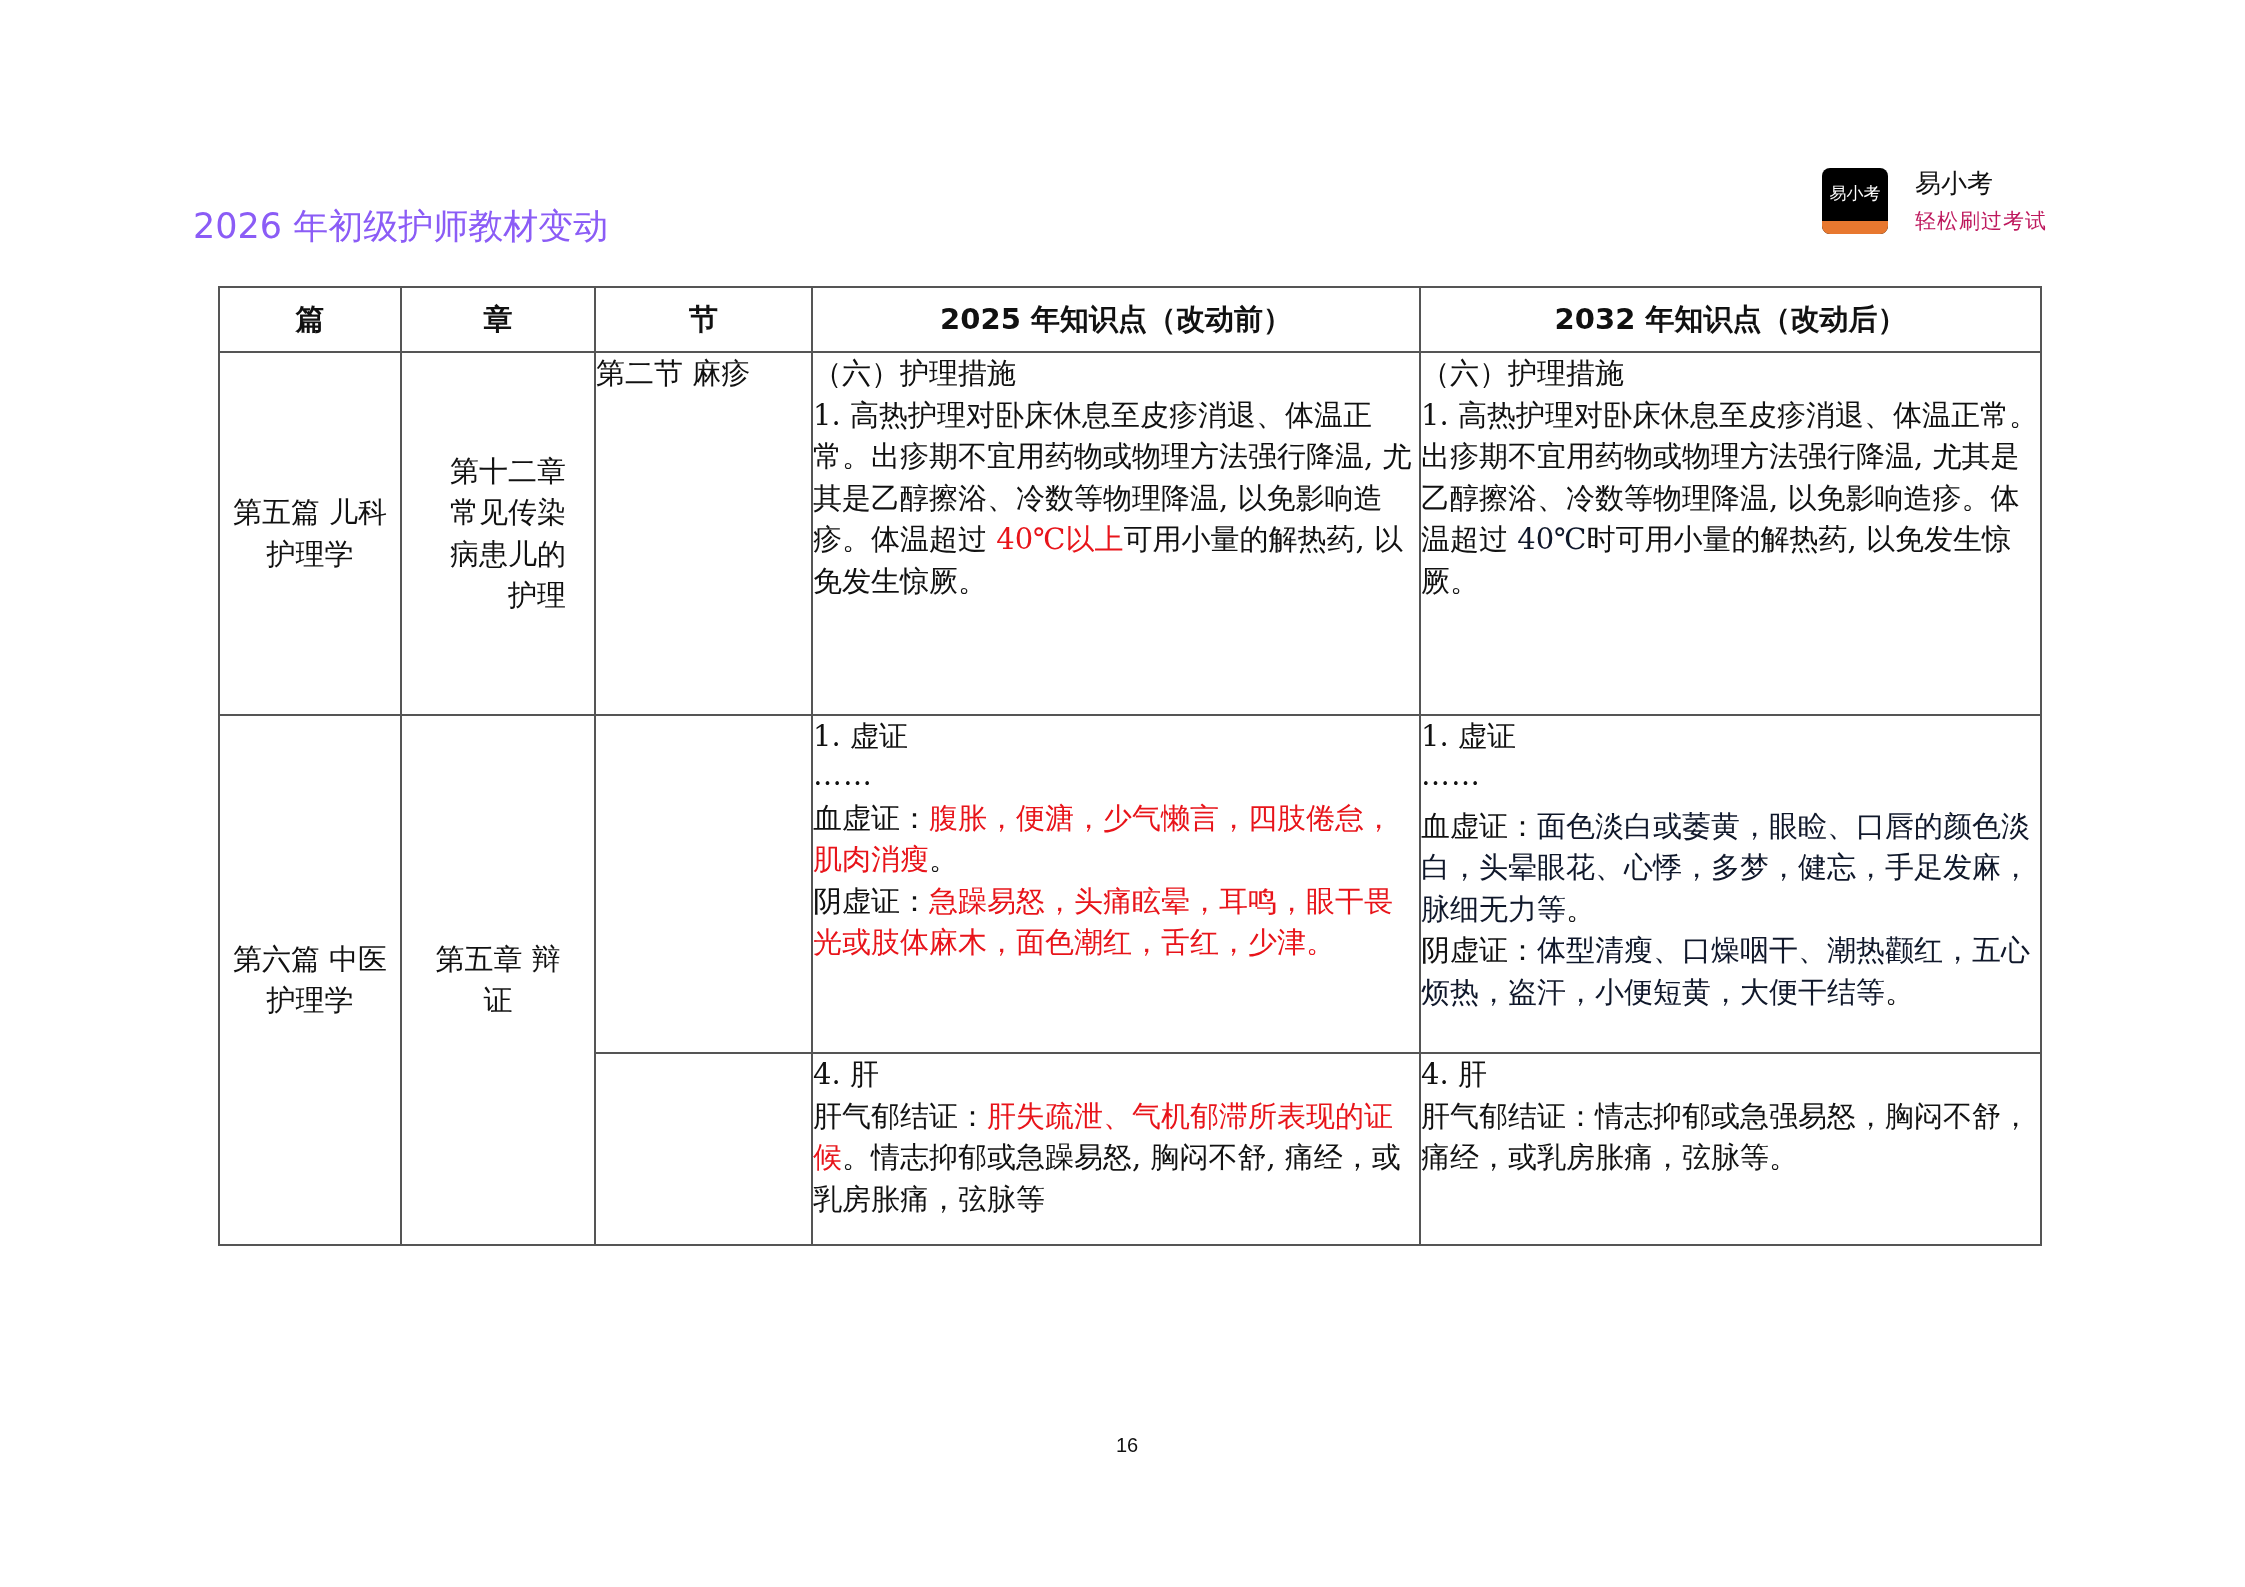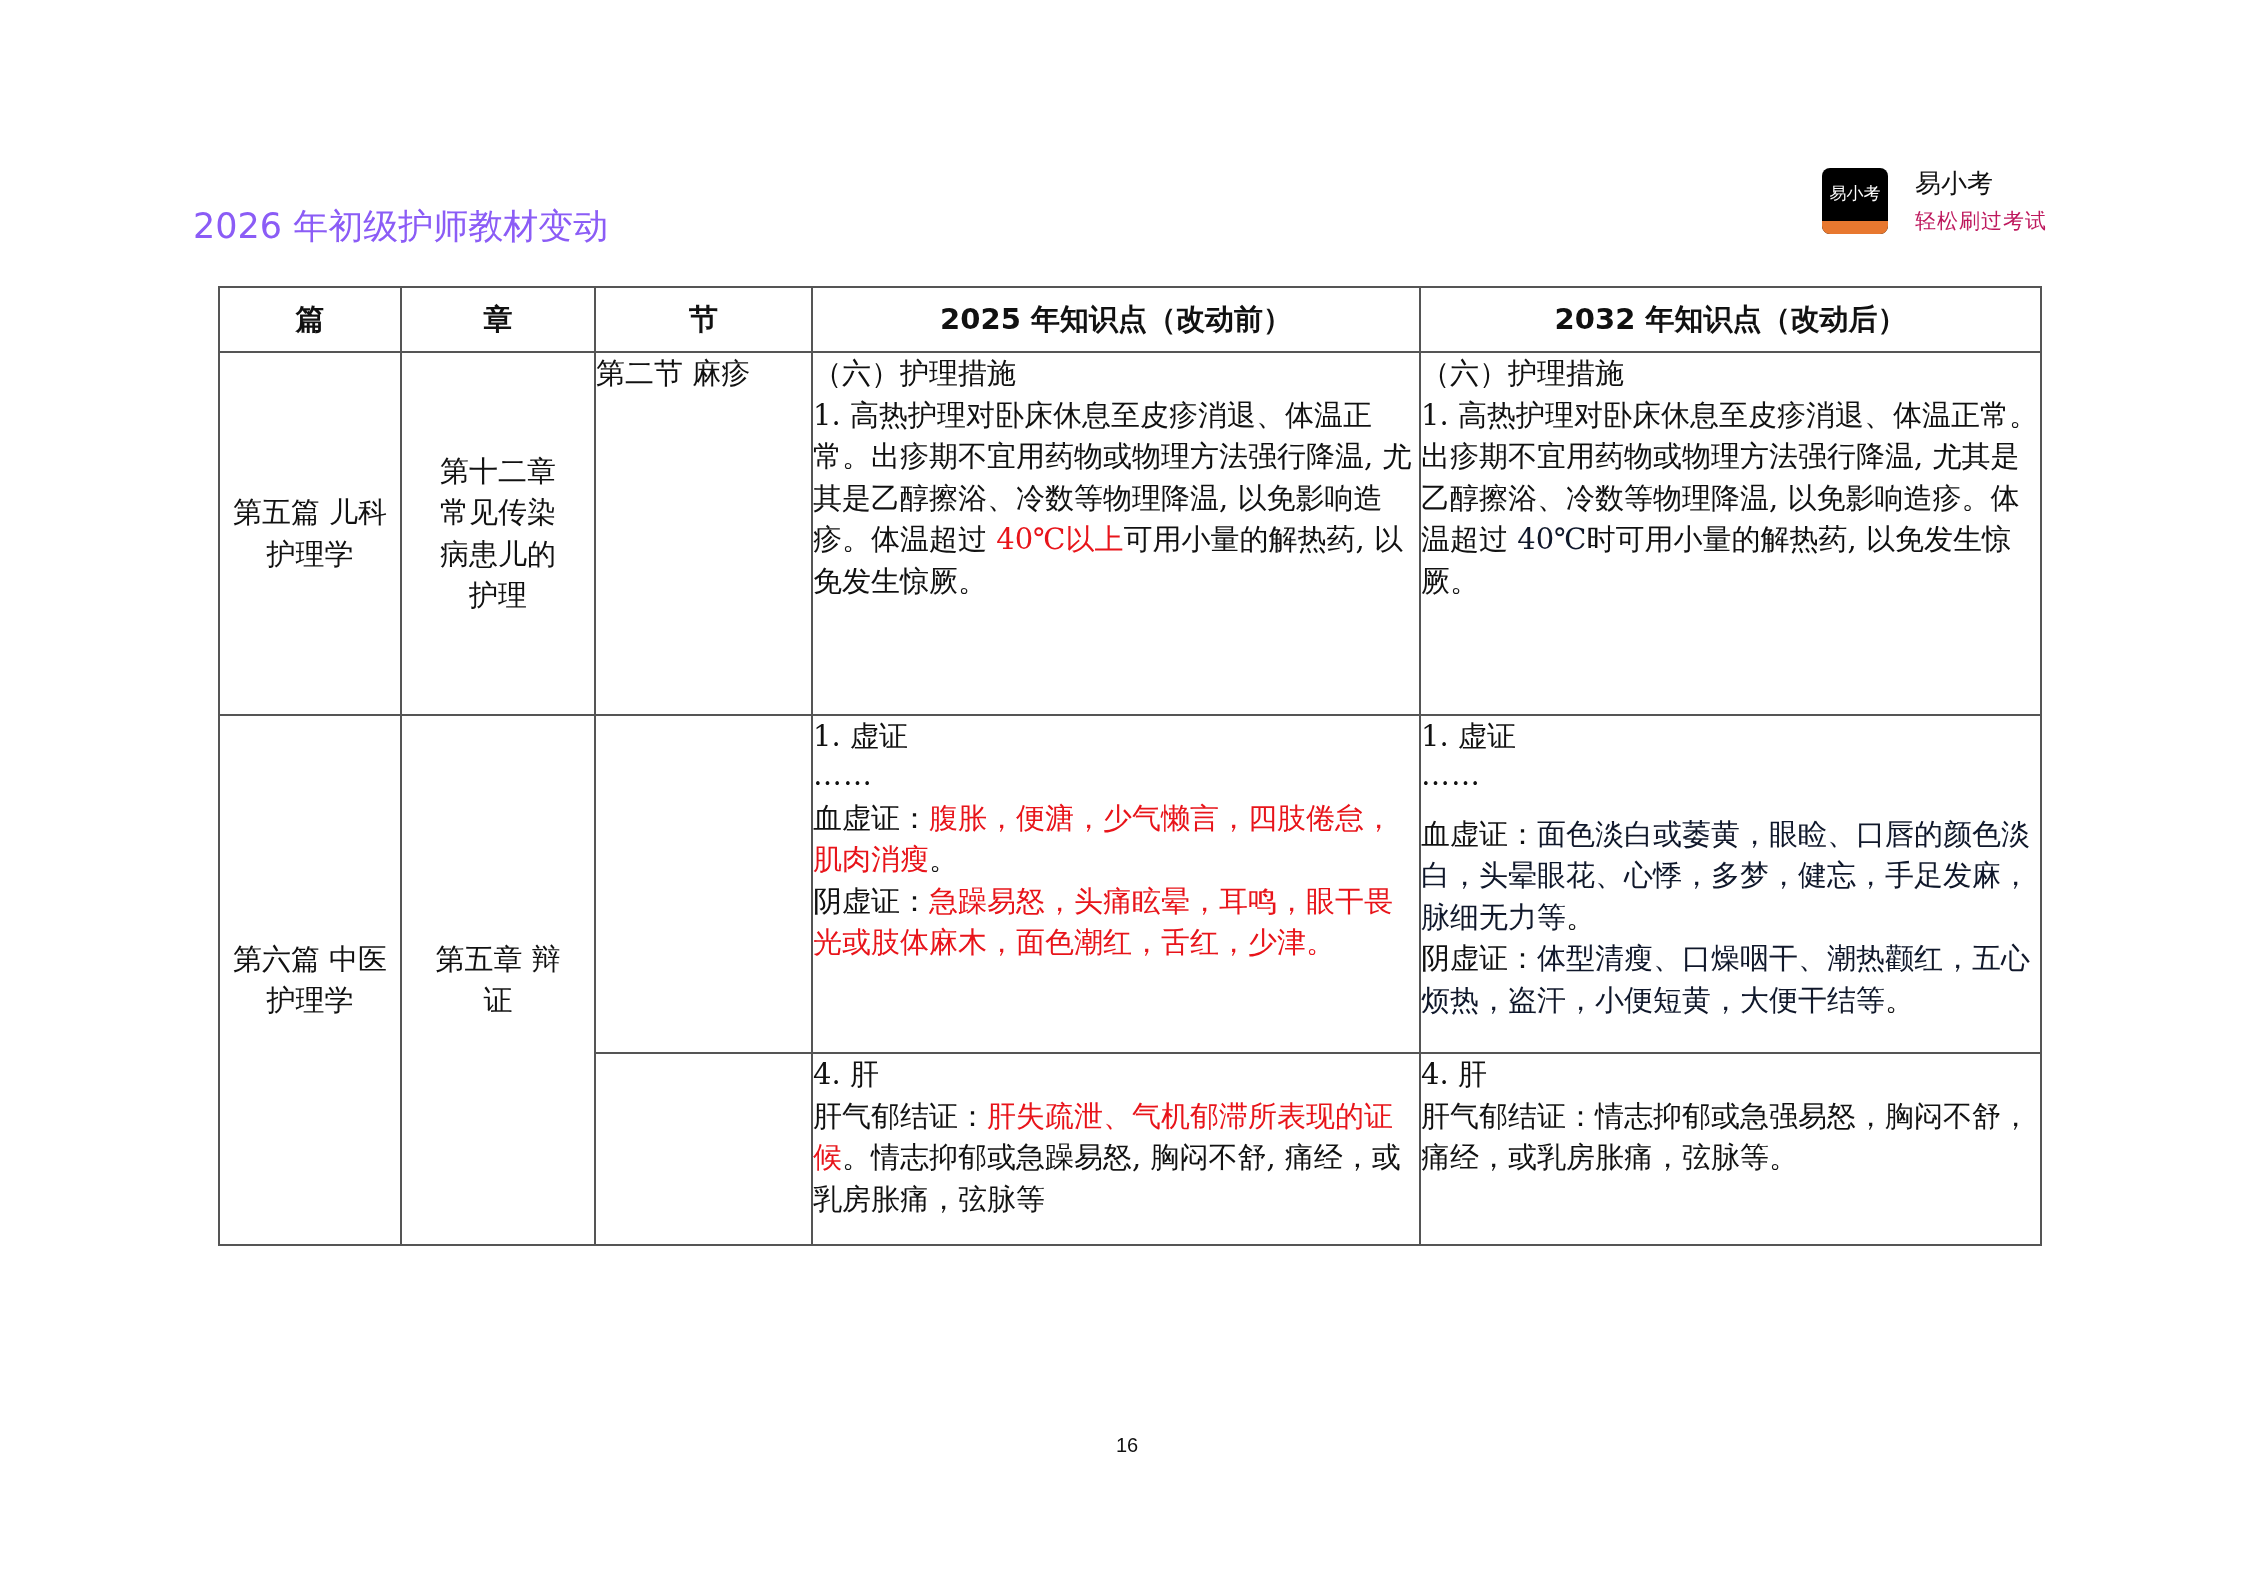--- a/index.html
+++ b/index.html
@@ -165,21 +165,21 @@
       <th>2025 年知识点（改动前）</th>
       <th>2032 年知识点（改动后）</th>
     </tr>
   </thead>
   <tbody>
 
     <tr style="height:363px;">
       <td class="center-cell">
         <span>第五篇  儿科护理学</span>
       </td>
-      <td class="center-cell" style="padding:6px 28px;">
+      <td class="center-cell" style="padding:6px 28px;text-align:right;">
         <span>第十二章 常见传染病患儿的护理</span>
       </td>
       <td class="section-cell">
         <span>第二节  麻疹</span>
       </td>
       <td class="content-cell">
         <span class="line">（六）护理措施</span>
         <span><span>1. 高热护理对卧床休息至皮疹消退、体温正常。出疹期不宜用药物或物理方法强行降温, 尤其是乙醇擦浴、冷数等物理降温, 以免影响造疹。体温超过 </span><span class="red">40℃以上</span><span>可用小量的解热药, 以免发生惊厥。</span></span>
       </td>
       <td class="content-cell">
@@ -200,21 +200,21 @@
       </td>
       <td class="content-cell">
         <span class="line">1. 虚证</span>
         <span class="dots">……</span>
         <span class="line" style="margin-top:6px;"><span>血虚证：</span><span class="red">腹胀，便溏，少气懒言，四肢倦怠，肌肉消瘦</span><span>。</span></span>
         <span class="line"><span>阴虚证：</span><span class="red">急躁易怒，头痛眩晕，耳鸣，眼干畏光或肢体麻木，面色潮红，舌红，少津</span><span class="red">。</span></span>
       </td>
       <td class="content-cell">
         <span class="line">1. 虚证</span>
         <span class="dots">……</span>
-        <span class="line" style="margin-top:22px;"><span>血虚证：</span><span class="blue">面色淡白或萎黄，眼睑、口唇的颜色淡白，头晕眼花、心悸，多梦，健忘，手足发麻，脉细无力等</span><span>。</span></span>
+        <span class="line" style="margin-top:14px;"><span>血虚证：</span><span class="blue">面色淡白或萎黄，眼睑、口唇的颜色淡白，头晕眼花、心悸，多梦，健忘，手足发麻，脉细无力等</span><span>。</span></span>
         <span class="line"><span>阴虚证：</span><span class="blue">体型清瘦、口燥咽干、潮热颧红，五心烦热，盗汗，小便短黄，大便干结等</span><span>。</span></span>
       </td>
     </tr>
 
     <tr style="height:192px;">
       <td class="section-cell">
         <span></span>
       </td>
       <td class="content-cell">
         <span class="line">4. 肝</span>

